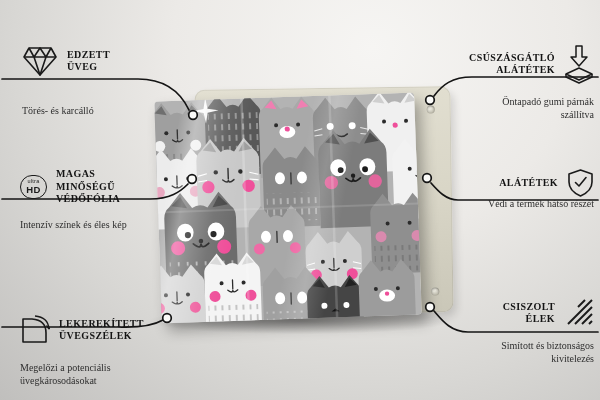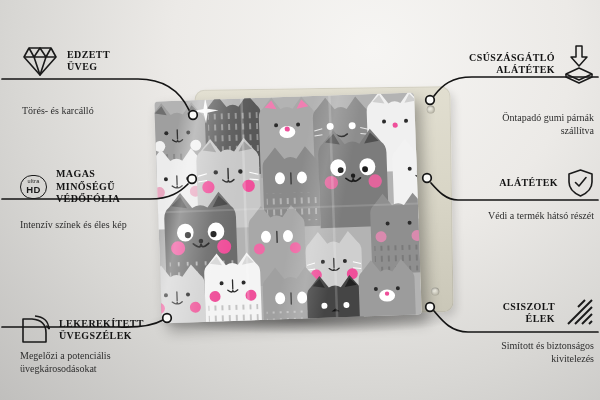--- a/index.html
+++ b/index.html
@@ -38,24 +38,24 @@
   .c-right{text-align:right;}
   .c-title{font-weight:bold;font-size:10px;line-height:1.25;letter-spacing:.4px;color:#141414;}
   .c-sub{font-size:10px;line-height:1.25;color:#2e2e2e;}
   .icon{flex:0 0 auto;display:flex;align-items:center;justify-content:center;}
   .hd-box{width:25px;height:22px;border:1.6px solid #1a1a1a;border-radius:12px;
     display:flex;flex-direction:column;align-items:center;justify-content:center;line-height:1;
     font-family:"Liberation Sans","DejaVu Sans",sans-serif;}
   .hd-top{font-size:5.5px;letter-spacing:.3px;}
   .hd-bottom{font-size:9.5px;font-weight:bold;letter-spacing:.3px;}
   #c1{left:22px;top:45px;width:132px;} #c1 .c-title{width:60px;} #c1 .c-sub{margin-top:28px;}
-  #c2{right:6px;top:44px;width:160px;} #c2 .c-title{width:102px;} #c2 .c-sub{margin-top:28px;margin-left:auto;width:92px;}
+  #c2{right:6px;top:44px;width:160px;} #c2 .c-title{width:102px;} #c2 .c-sub{margin-top:12px;margin-left:auto;width:92px;}
   #c3{left:20px;top:168px;width:150px;} #c3 .c-title{width:100px;} #c3 .c-sub{margin-top:13px;}
-  #c4{right:6px;top:168px;width:160px;} #c4 .c-title{width:70px;} #c4 .c-sub{margin-top:12px;font-family:Liberation Serif, serif;}
-  #c5{left:20px;top:315px;width:130px;} #c5 .c-title{width:86px;} #c5 .c-sub{margin-top:5px;width:112px;}
+  #c4{right:6px;top:168px;width:160px;} #c4 .c-title{width:70px;} #c4 .c-sub{margin-top:0;font-family:Liberation Serif, serif;}
+  #c5{left:20px;top:315px;width:130px;} #c5 .c-title{width:86px;} #c5 .c-sub{margin-top:17px;width:112px;}
   #c6{right:6px;top:298px;width:160px;} #c6 .c-title{width:58px;} #c6 .c-sub{margin-top:12px;margin-left:auto;width:108px;}
 </style>
 </head>
 <body>
 
 <div class="stage">
 
   <div class="floor-shadow"></div>
 
   <div class="backing">

